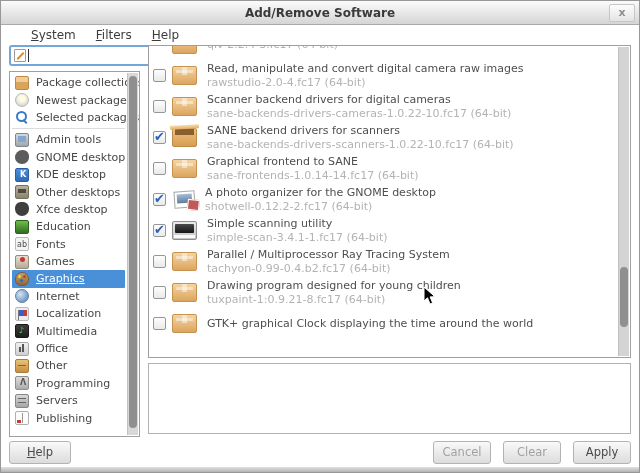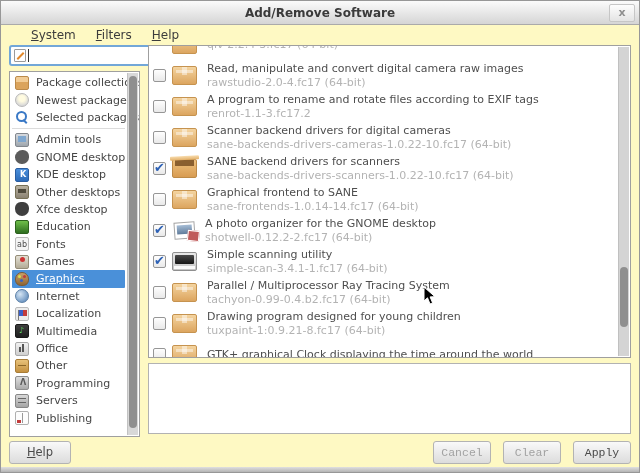--- a/index.html
+++ b/index.html
@@ -1,17 +1,17 @@
 <!DOCTYPE html>
 <html><head>
 <meta charset="utf-8">
 <style>
 * { box-sizing: border-box; margin: 0; padding: 0; }
 body { margin:0; width:640px; height:473px; font-family:"DejaVu Sans","Liberation Sans",sans-serif; background:#ebebeb; }
-.window { width:640px; height:473px; border:1px solid #979797; background:#fef9c3; display:flex; flex-direction:column; position:relative; overflow:hidden; }
+.window { width:640px; height:473px; border:1px solid #979797; background:#ffffff; display:flex; flex-direction:column; position:relative; overflow:hidden; }
 
 
 .titlebar { height:24px; flex:none; background:linear-gradient(#fbfbfb,#d5d5d5); border-bottom:1px solid #aaa; display:flex; align-items:center; justify-content:center; position:relative; }
 .title { font-size:12px; font-weight:bold; color:#3a3a3a; }
 .close-btn { position:absolute; right:4px; top:3px; width:26px; height:18px; border:1px solid #c6c6c6; border-radius:2px; background:linear-gradient(#fdfdfd,#e4e4e4); color:#8f8f8f; font-size:11px; font-weight:bold; text-align:center; line-height:16px; cursor:default; }
 
 
 .menubar { height:20px; flex:none; display:flex; align-items:center; padding-left:8px; }
 .menu-item { font-size:12px; color:#3c3c3c; padding:1px 9px; margin-right:2px; }
 .menu-item:first-child { padding-left:1px;margin-left:21px; }
@@ -108,21 +108,21 @@
 .pkg-scroll { position:absolute; top:1px; bottom:1px; right:1px; width:11px; background:#d4d4d4; border-left:1px solid #c0c0c0; }
 .pkg-scroll .thumb { position:absolute; left:1px; right:1px; border-radius:4px; background:#8f8f8f; }
 
 
 .desc { height:71px; flex:none; margin-top:5px; background:#fff; border:1px solid #b2b2b2; }
 
 
 .footer { flex:1; display:flex; align-items:center; padding:0 8px; }
 .btn { height:23px; border:1px solid #b3b3b3; border-radius:3px; background:linear-gradient(#f9f9f9,#dcdcdc); font-size:11.5px; text-align:center; line-height:21px; color:#4a4a4a; }
 .btn-help { width:62px; }
-.btn-right { width:58px; margin-left:12px;font-family:Liberation Mono, monospace; }
+.btn-right { width:58px; margin-left:12px; }
 .btn.disabled { color:#a2a2a2; }
 .spacer { flex:1; }
 .bottom-edge { height:5px; flex:none; background:linear-gradient(#e0e0e0,#b4b4b4); }
 
 
 .cursor { position:absolute; left:422px; top:285px; pointer-events:none; z-index:10; }
 </style>
 </head>
 <body>
 
@@ -255,28 +255,20 @@
     <span class="pi pi-box"></span>
     <div class="pkg-text">
       <div class="pkg-summary">Read, manipulate and convert digital camera raw images</div>
       <div class="pkg-version">rawstudio-2.0-4.fc17 (64-bit)</div>
     </div>
   </div>
             <div class="pkg-row">
     <span class="cb"></span>
     <span class="pi pi-box"></span>
     <div class="pkg-text">
-      <div class="pkg-summary">A program to rename and rotate files according to EXIF tags</div>
-      <div class="pkg-version">renrot-1.1-3.fc17.2</div>
-    </div>
-  </div>
-            <div class="pkg-row">
-    <span class="cb"></span>
-    <span class="pi pi-box"></span>
-    <div class="pkg-text">
       <div class="pkg-summary">Scanner backend drivers for digital cameras</div>
       <div class="pkg-version">sane-backends-drivers-cameras-1.0.22-10.fc17 (64-bit)</div>
     </div>
   </div>
             <div class="pkg-row">
     <span class="cb checked"></span>
     <span class="pi pi-box-open"></span>
     <div class="pkg-text">
       <div class="pkg-summary">SANE backend drivers for scanners</div>
       <div class="pkg-version">sane-backends-drivers-scanners-1.0.22-10.fc17 (64-bit)</div>

